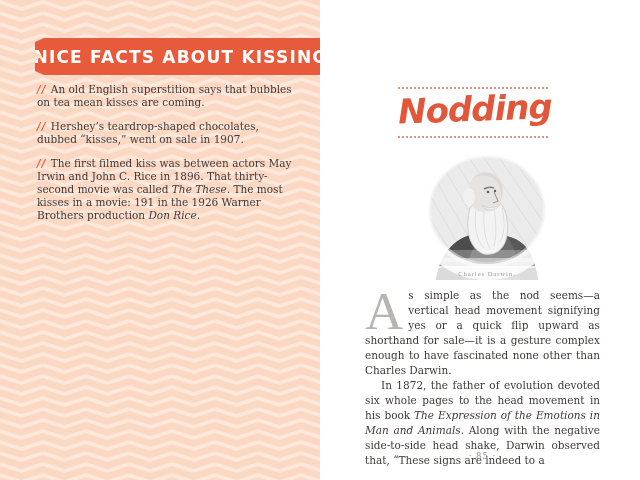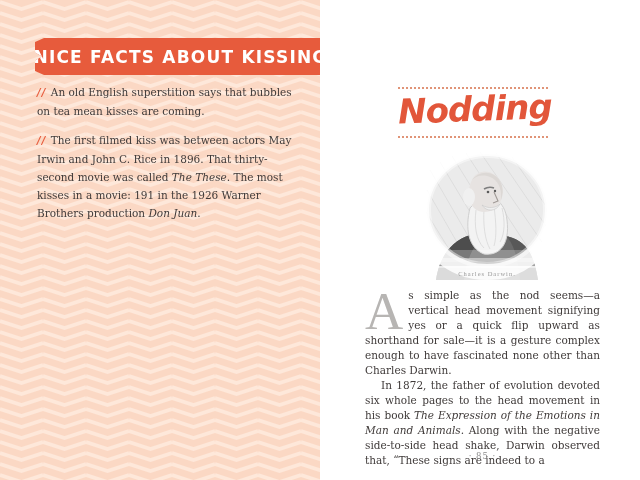--- a/index.html
+++ b/index.html
@@ -9,21 +9,21 @@
 
   
   .left-page{position:absolute;left:0;top:0;width:320px;height:480px;overflow:hidden;}
   .chevron-svg{position:absolute;left:0;top:0;}
   .banner{position:absolute;left:33px;top:38px;right:0;height:37px;
           background:#e75b3c;display:flex;align-items:center;justify-content:center;
           clip-path:polygon(11px 0%,100% 0%,100% 100%,11px 100%,2px 89%,2px 61%,9px 50%,2px 39%,2px 11%);}
   .banner-label{color:#ffffff;font-family:"DejaVu Sans", sans-serif;font-weight:bold;
           font-size:17px;letter-spacing:1.2px;white-space:nowrap;padding-left:8px;}
   .facts{position:absolute;left:37px;top:83px;width:258px;}
-  .fact{margin:0 0 11px 0;font-size:10.5px;line-height:18px;color:#3f3a39;text-align:left;}
+  .fact{margin:0 0 11px 0;font-size:10.5px;line-height:13px;color:#3f3a39;text-align:left;}
   .fact .marker{color:#e75b3c;font-weight:bold;font-style:italic;letter-spacing:1px;
           font-family:"DejaVu Sans", sans-serif;font-size:10px;}
   .it{font-style:italic;}
 
   
   .right-page{position:absolute;left:320px;top:0;width:320px;height:480px;background:#ffffff;}
   .title-block{position:absolute;left:78px;top:87px;width:150px;height:51px;}
   .rule-dotted{position:absolute;left:0;right:0;border-top:2px dotted #e09477;height:0;}
   .rule-top{top:0;}
   .rule-bottom{bottom:0;}
@@ -62,21 +62,22 @@
       <rect width="320" height="480" fill="#fbd8c4"></rect>
       <rect width="320" height="480" fill="url(#chev)"></rect>
     </svg>
 
     <div class="banner">
       <span class="banner-label">NICE FACTS ABOUT KISSING</span>
     </div>
 
     <div class="facts">
         <p class="fact"><span class="marker">// </span><span>An old English superstition says that bubbles on tea mean kisses are coming.</span></p>
-        <p class="fact"><span class="marker">// </span><span>The first filmed kiss was between actors May Irwin and John C. Rice in 1896. That thirty-second movie was called </span><span class="it">The These</span><span>. The most kisses in a movie: 191 in the 1926 Warner Brothers production </span><span class="it">Don Juan</span><span>.</span></p>
+        <p class="fact"><span class="marker">// </span><span>Hershey’s teardrop-shaped chocolates, dubbed “kisses,” went on sale in 1907.</span></p>
+        <p class="fact"><span class="marker">// </span><span>The first filmed kiss was between actors May Irwin and John C. Rice in 1896. That thirty-second movie was called </span><span class="it">The These</span><span>. The most kisses in a movie: 191 in the 1926 Warner Brothers production </span><span class="it">Don Rice</span><span>.</span></p>
       </div>
   </div>
 
   <div class="right-page">
 
     <div class="title-block">
       <div class="rule-dotted rule-top"></div>
       <div class="chapter-title">Nodding</div>
       <div class="rule-dotted rule-bottom"></div>
     </div>

